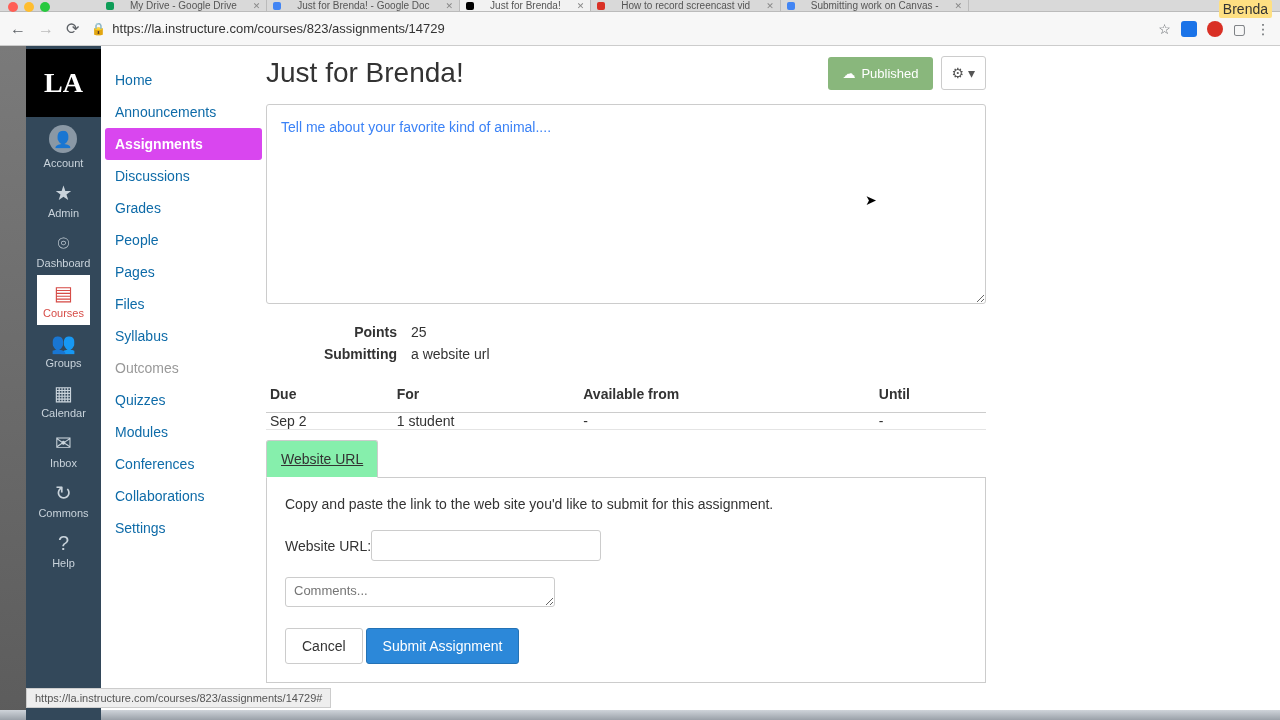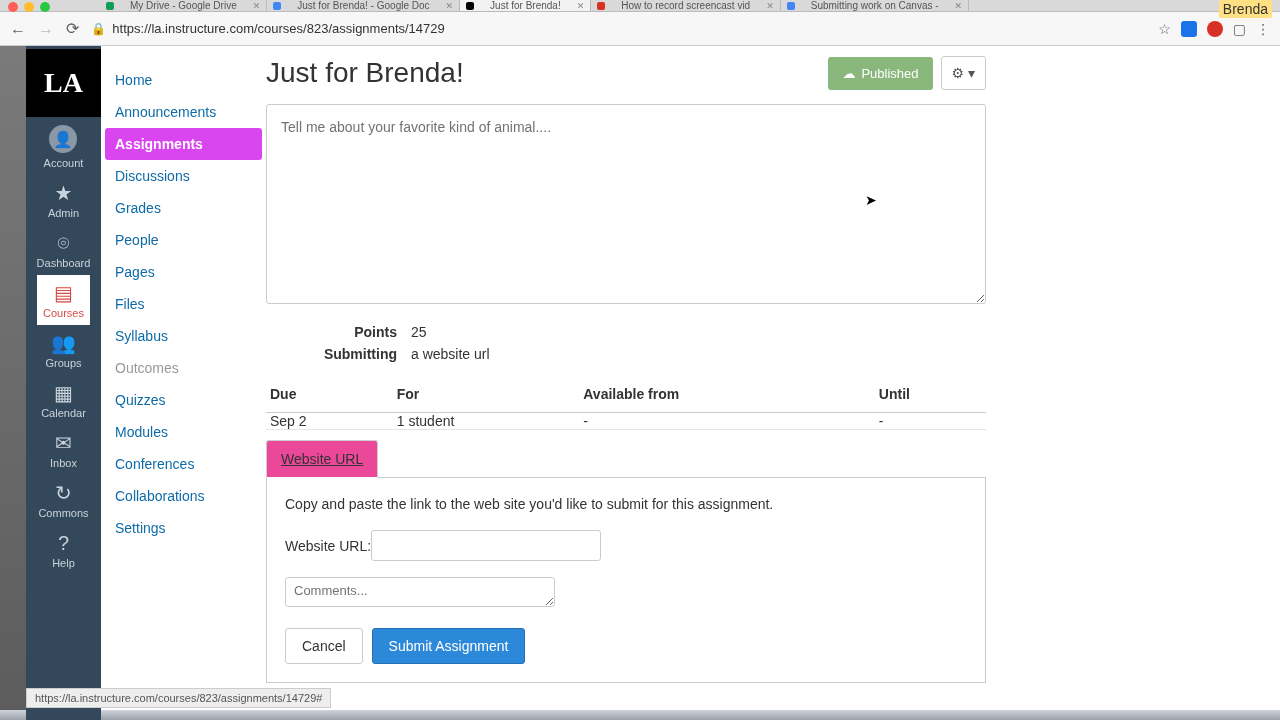--- a/index.html
+++ b/index.html
@@ -49,38 +49,38 @@
 .cnav-item.active { background: #d946ef; color: #fff; font-weight: bold; border-radius: 3px; margin: 0 4px; padding: 8px 10px; }
 .cnav-item.disabled { color: #999; }
 
 .content { flex: 1; padding: 10px 20px 20px 0; overflow: hidden; }
 .content-inner { max-width: 720px; }
 .title-row { display: flex; align-items: center; margin-bottom: 14px; }
 .page-title { font-size: 28px; font-weight: 300; color: #333; flex: 1; }
 .published-btn { background: #89b77c; color: #fff; border: none; padding: 9px 14px; border-radius: 3px; font-size: 13px; display: flex; align-items: center; gap: 6px; }
 .gear-btn { margin-left: 8px; border: 1px solid #ccc; background: #fff; padding: 8px 10px; border-radius: 3px; color: #555; font-size: 14px; }
 
-.desc-box { border: 1px solid #ccc; border-radius: 3px; padding: 14px; min-height: 200px; font-size: 14px; color: #737373; resize: both; overflow: auto; }
+.desc-box { border: 1px solid #ccc; border-radius: 3px; padding: 14px; min-height: 200px; font-size: 14px; color: #3b82f6; resize: both; overflow: auto; }
 .meta { margin: 20px 0 10px; }
 .meta-row { display: flex; margin-bottom: 6px; }
 .meta-label { width: 145px; text-align: right; font-weight: bold; padding-right: 14px; }
 .meta-val { color: #333; }
 
 .due-table { width: 100%; border-collapse: collapse; margin-top: 14px; }
 .due-table th { text-align: left; font-weight: bold; padding: 10px 4px; border-bottom: 1px solid #ccc; font-size: 14px; }
 .due-table td { padding: 0 4px; border-bottom: 1px solid #e4e4e4; font-size: 14px; }
 
 .submit-tabs { margin-top: 10px; border-bottom: 1px solid #ccc; }
-.submit-tab { display: inline-block; padding: 10px 14px; border: 1px solid #ccc; border-bottom: 1px solid #fff; margin-bottom: -1px; background: #ec4899; font-size: 14px; border-radius: 3px 3px 0 0; text-decoration: underline; color: #333; }
+.submit-tab { display: inline-block; padding: 10px 14px; border: 1px solid #ccc; border-bottom: 1px solid #fff; margin-bottom: -1px; background: #86efac; font-size: 14px; border-radius: 3px 3px 0 0; text-decoration: underline; color: #333; }
 .submit-panel { border: 1px solid #ccc; border-top: none; padding: 18px; }
 .submit-panel p { margin-bottom: 18px; }
 .form-row { display: flex; align-items: center; gap: 0; margin-bottom: 16px; }
 .form-row input[type=text] { border: 1px solid #ccc; border-radius: 3px; padding: 7px; width: 230px; font-size: 13px; }
 .comments { width: 270px; height: 30px; border: 1px solid #ccc; border-radius: 3px; padding: 5px 8px; font-size: 13px; color: #999; font-family: inherit; resize: both; }
-.btn-row { margin-top: 18px; display: flex; gap: 9px; }
+.btn-row { margin-top: 18px; display: flex; gap: 3px; }
 .btn { padding: 9px 16px; border-radius: 3px; font-size: 14px; cursor: pointer; }
 .btn-cancel { background: #fff; border: 1px solid #ccc; color: #333; }
 .btn-submit { background: #2c88d9; border: 1px solid #2472b5; color: #fff; }
 
 .status-bar { position: absolute; bottom: 12px; left: 26px; background: #eee; border: 1px solid #ccc; font-size: 11px; padding: 3px 8px; color: #555; z-index: 5; }
 .cursor { position: absolute; top: 146px; left: 865px; font-size: 14px; color: #000; z-index: 50; pointer-events: none; }
 
 .dock { position: absolute; bottom: 0; left: 0; right: 0; height: 10px; background: linear-gradient(#cfd4da, #9aa1a9); display: flex; gap: 6px; padding: 0 30px; align-items: center; }
 </style>
 </head>

